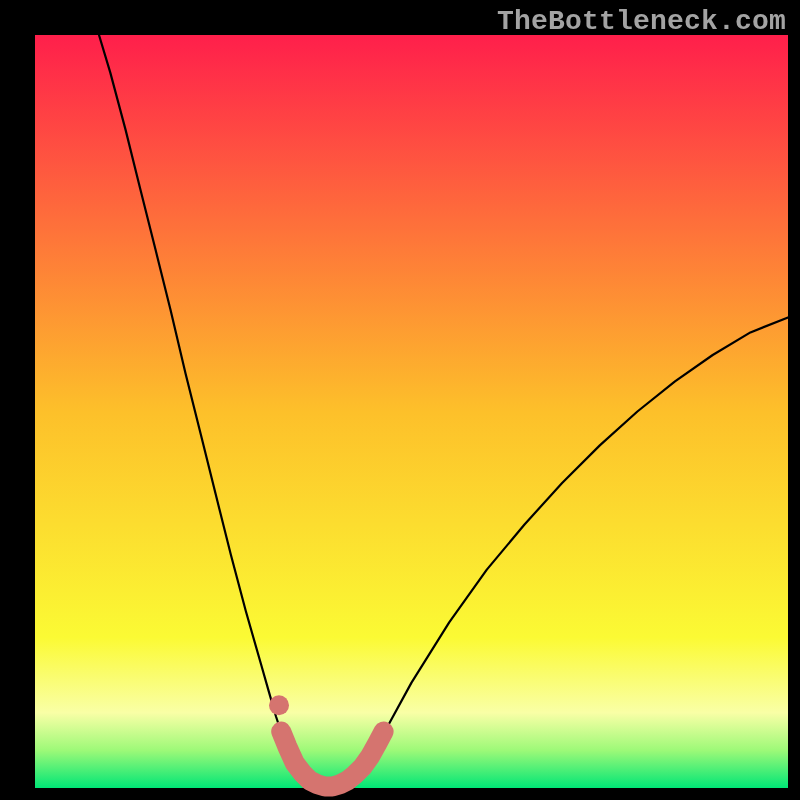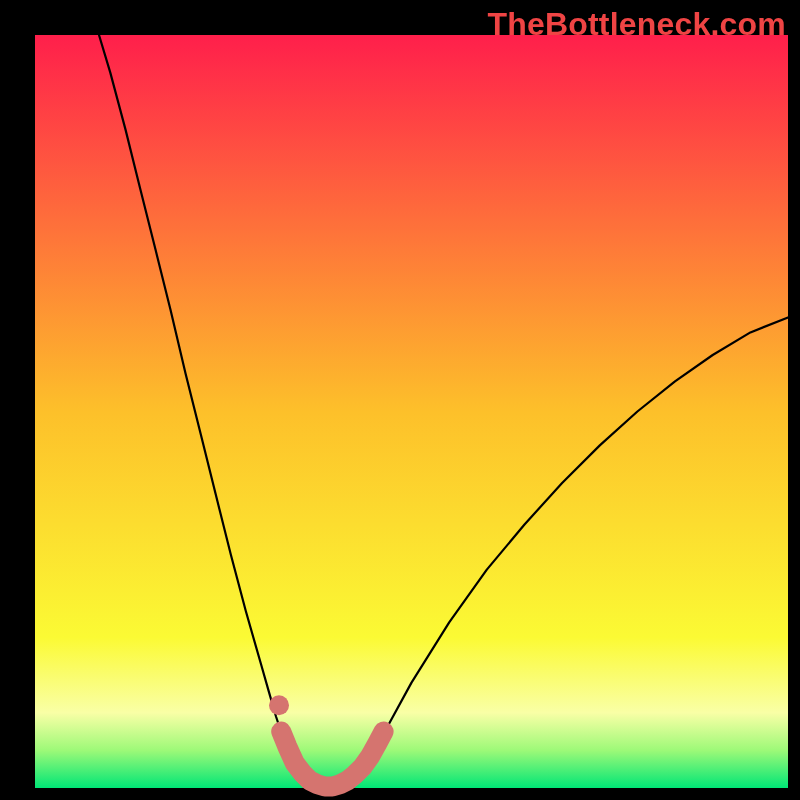--- a/index.html
+++ b/index.html
@@ -14,24 +14,24 @@
     position: absolute;
     left: 0;
     top: 0;
     width: 800px;
     height: 800px;
   }
   .watermark {
     position: absolute;
     top: 6px;
     right: 14px;
-    font-family: Liberation Sans, sans-serif;
-    font-size: 32px;
+    font-family: Liberation Mono, monospace;
+    font-size: 28px;
     font-weight: 600;
-    color: #ef4444;
+    color: #a3a3a3;
     letter-spacing: 0.2px;
   }
 </style>
 </head>
 <body>
 
 <div class="frame">
   <svg id="chart-svg" width="800" height="800" viewBox="0 0 800 800">
     <defs>
       <linearGradient id="bg-grad" x1="0" y1="0" x2="0" y2="1">

